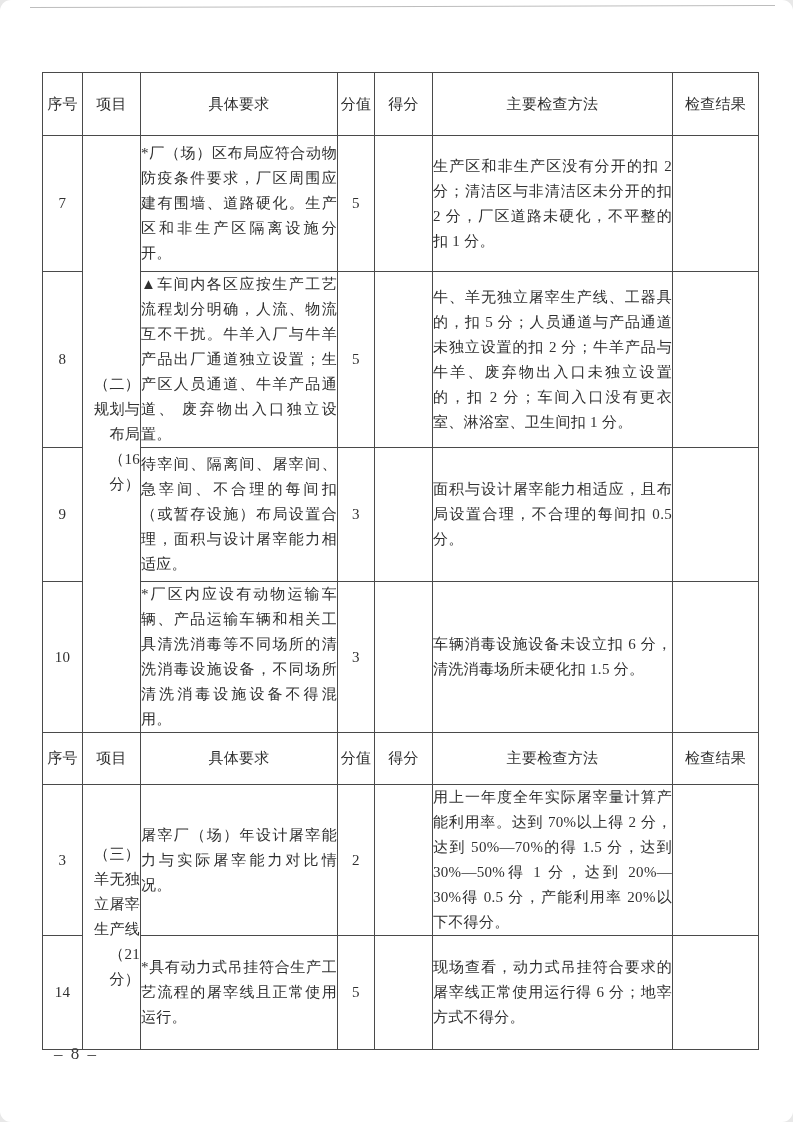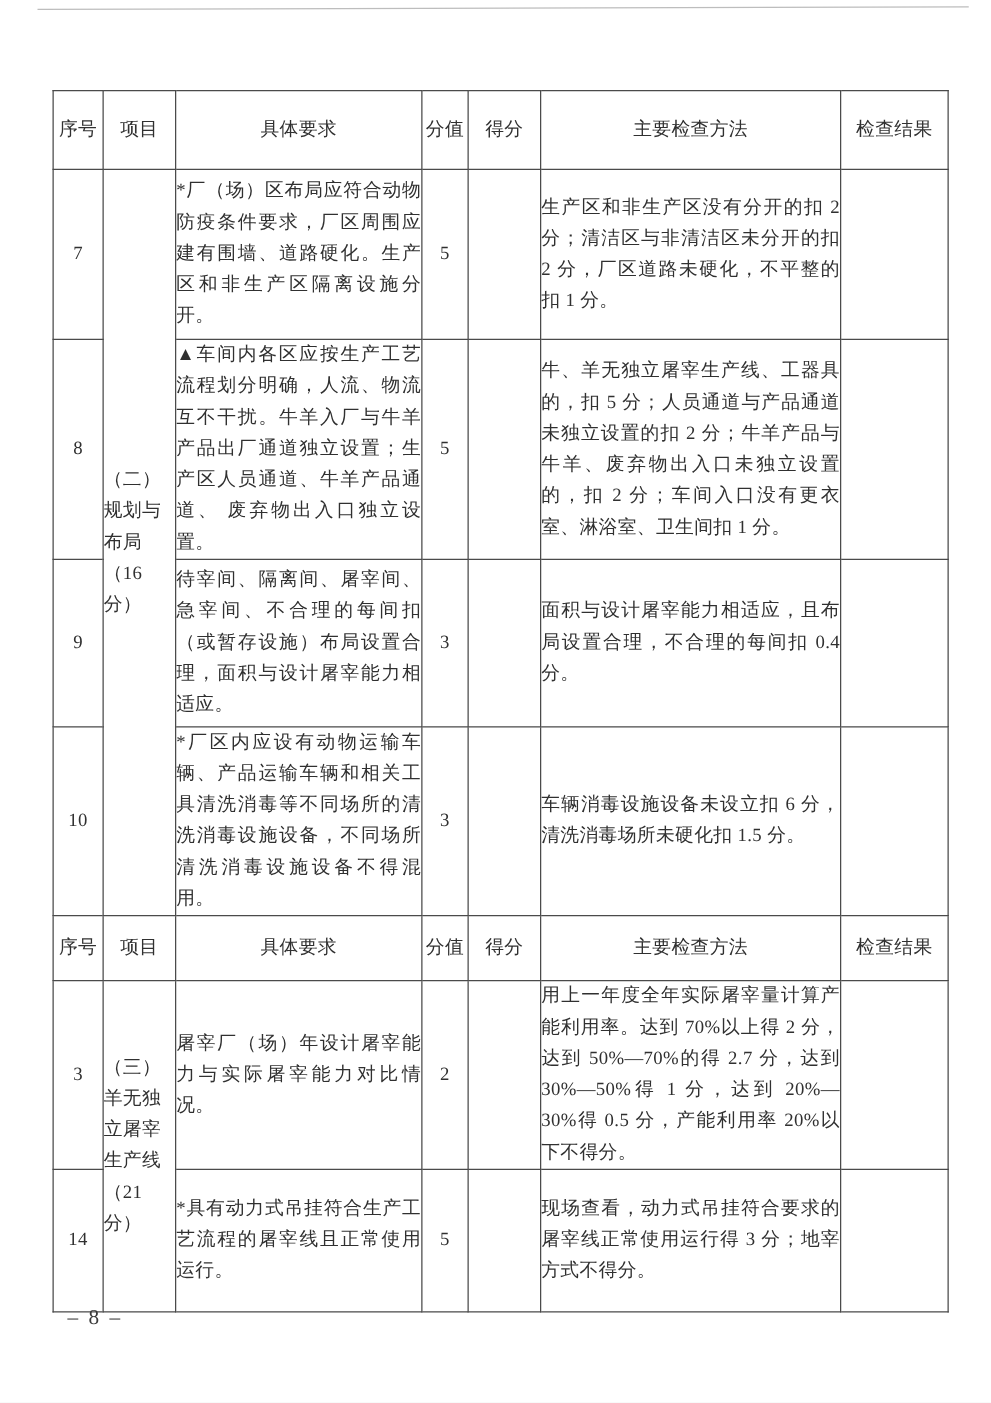--- a/index.html
+++ b/index.html
@@ -7,20 +7,21 @@
     background:#e8e8e8;
     font-family:"Liberation Serif","DejaVu Serif",serif;
   }
   .page{
     position:relative;
     width:793px;height:1122px;
     margin:0 auto;
     background:#ffffff;
     overflow:hidden;
     color:#303030;
+    border-radius:11px;
   }
   .scan-line{
     position:absolute;
     left:30px;top:6px;width:745px;height:1px;
     background:#bdbdbd;
     transform:rotate(-0.15deg);
   }
   table.checklist{
     position:absolute;
     left:42px;top:72px;
@@ -41,21 +42,21 @@
     text-align:center;
     font-size:15.5px;
     line-height:22px;
     padding:0 5px;
   }
   td.num{
     text-align:center;
     font-size:16px;
   }
   td.grp{
-    text-align:left;
+    text-align:right;
     padding:0 5px;
     line-height:27px;
     font-size:15px;
   }
   td.req{
     text-align:justify;
     padding:2px 8px 2px 9px;
   }
   td.mth{
     text-align:justify;
@@ -124,21 +125,21 @@
       <td class="num"></td>
       <td class="mth">牛、羊无独立屠宰生产线、工器具的，扣 5 分；人员通道与产品通道未独立设置的扣 2 分；牛羊产品与牛羊、废弃物出入口未独立设置的，扣 2 分；车间入口没有更衣室、淋浴室、卫生间扣 1 分。</td>
       <td></td>
     </tr>
 
     <tr class="r9">
       <td class="num">9</td>
       <td class="req">待宰间、隔离间、屠宰间、急宰间、不合理的每间扣（或暂存设施）布局设置合理，面积与设计屠宰能力相适应。</td>
       <td class="num">3</td>
       <td class="num"></td>
-      <td class="mth">面积与设计屠宰能力相适应，且布局设置合理，不合理的每间扣 0.4 分。</td>
+      <td class="mth">面积与设计屠宰能力相适应，且布局设置合理，不合理的每间扣 0.5 分。</td>
       <td></td>
     </tr>
 
     <tr class="r10">
       <td class="num">10</td>
       <td class="req">*厂区内应设有动物运输车辆、产品运输车辆和相关工具清洗消毒等不同场所的清洗消毒设施设备，不同场所清洗消毒设施设备不得混用。</td>
       <td class="num">3</td>
       <td class="num"></td>
       <td class="mth">车辆消毒设施设备未设立扣 6 分，清洗消毒场所未硬化扣 1.5 分。</td>
       <td></td>
@@ -153,29 +154,29 @@
       <td class="hdr">主要检查方法</td>
       <td class="hdr">检查结果</td>
     </tr>
 
     <tr class="r11">
       <td class="num">3</td>
       <td class="grp" rowspan="2">（三）羊无独立屠宰生产线（21分）</td>
       <td class="req">屠宰厂（场）年设计屠宰能力与实际屠宰能力对比情况。</td>
       <td class="num">2</td>
       <td class="num"></td>
-      <td class="mth">用上一年度全年实际屠宰量计算产能利用率。达到 70%以上得 2 分，达到 50%—70%的得 2.7 分，达到 30%—50%得 1 分，达到 20%—30%得 0.5 分，产能利用率 20%以下不得分。</td>
+      <td class="mth">用上一年度全年实际屠宰量计算产能利用率。达到 70%以上得 2 分，达到 50%—70%的得 1.5 分，达到 30%—50%得 1 分，达到 20%—30%得 0.5 分，产能利用率 20%以下不得分。</td>
       <td></td>
     </tr>
 
     <tr class="r12">
       <td class="num">14</td>
       <td class="req">*具有动力式吊挂符合生产工艺流程的屠宰线且正常使用运行。</td>
       <td class="num">5</td>
       <td class="num"></td>
-      <td class="mth">现场查看，动力式吊挂符合要求的屠宰线正常使用运行得 3 分；地宰方式不得分。</td>
+      <td class="mth">现场查看，动力式吊挂符合要求的屠宰线正常使用运行得 6 分；地宰方式不得分。</td>
       <td></td>
     </tr>
   </tbody>
     </table>
 
   <div class="page-number">– 8 –</div>
 </div>
 
 </body></html>

